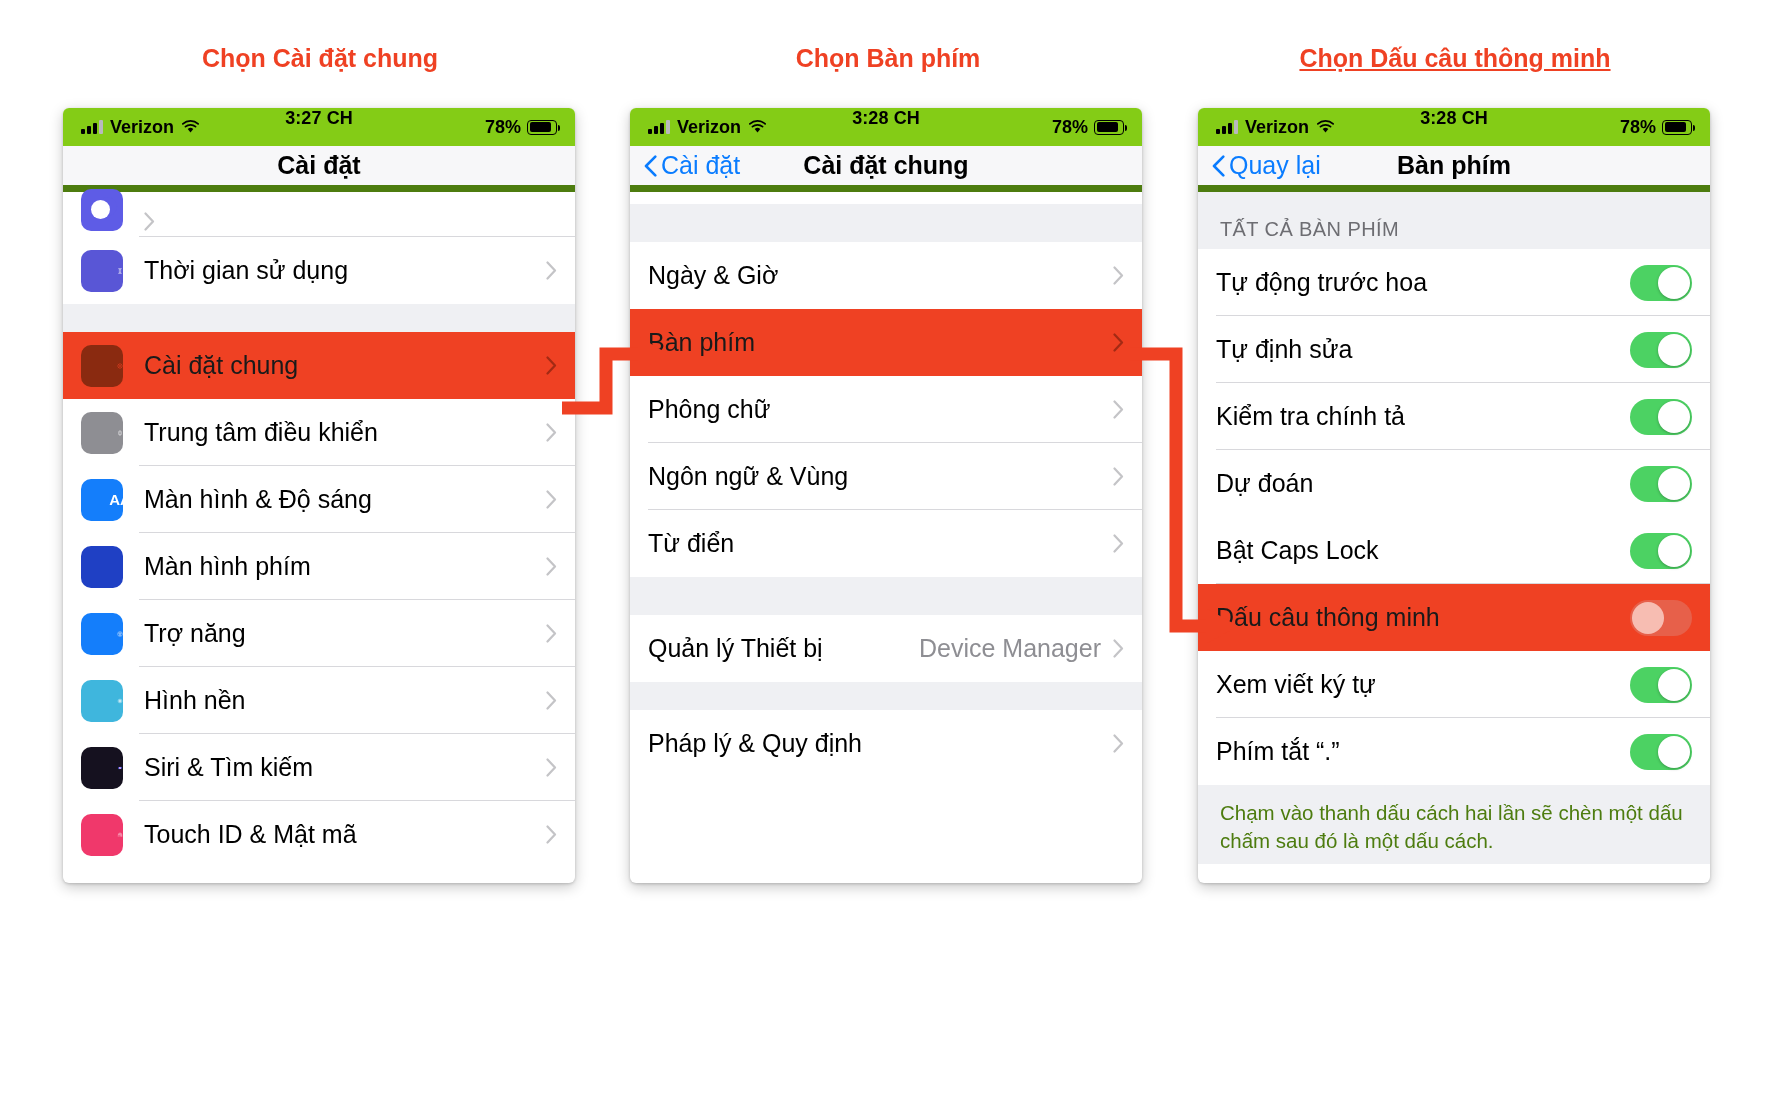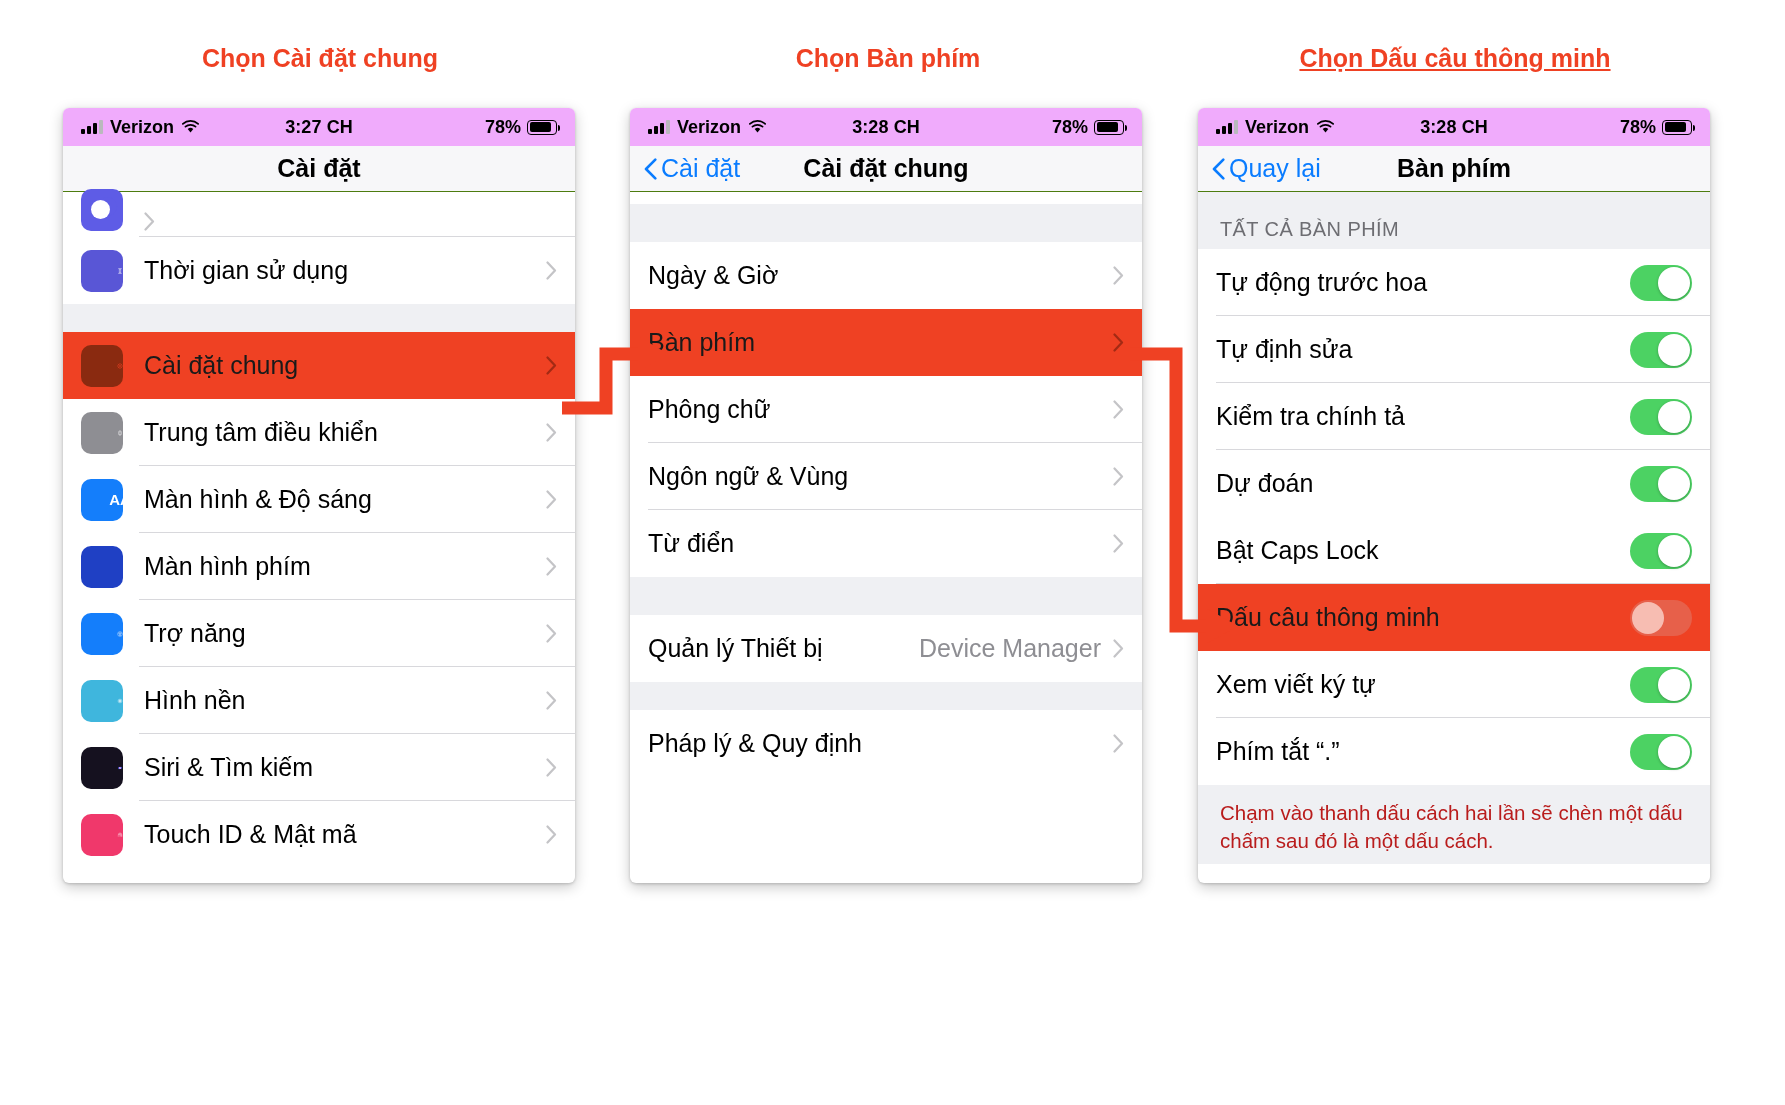--- a/index.html
+++ b/index.html
@@ -38,26 +38,25 @@
     overflow: hidden;
   }
   #phone1 { left: 63px; }
   #phone2 { left: 630px; }
   #phone3 { left: 1198px; }
 
   
   .statusbar {
     height: 38px;
     display: flex;
-    align-items: center;
     padding: 0 18px;
     font-size: 18px;
     font-weight: 600;
     color: #000;
-    background: #f0abfc;
+    background: #84cc16;
   }
   .sb-left  { display: flex; align-items: center; gap: 7px; flex: 1; }
   .sb-mid   { flex: 0 0 auto; font-weight: 700; letter-spacing: .1px; }
   .sb-right { display: flex; align-items: center; justify-content: flex-end; gap: 6px; flex: 1; }
 
   .bars { display: inline-flex; align-items: flex-end; gap: 2px; height: 14px; }
   .bars i { width: 4px; background: #000; border-radius: 1px; display: block; }
   .bars i:nth-child(1){ height: 5px; }
   .bars i:nth-child(2){ height: 8px; }
   .bars i:nth-child(3){ height: 11px; }
@@ -77,21 +76,21 @@
   }
   .batt i { position:absolute; left:1.5px; top:1.5px; bottom:1.5px; width:78%;
             background:#000; border-radius:2px; display:block; }
 
   
   .navbar {
     height: 46px;
     background: #f7f7f9;
     display: flex; align-items: center;
     position: relative;
-    border-bottom: 1px solid #4d7c0f;
+    border-bottom: 7px solid #4d7c0f;
   }
   .nav-back {
     position: absolute; left: 14px;
     display: flex; align-items: center; gap: 4px;
     color: #0a7cff; font-size: 25px;
   }
   .chev-l { width: 13px; height: 22px; display:block; }
   .nav-title {
     width: 100%; text-align: center;
     font-size: 25px; font-weight: 700; color: #000;
@@ -150,21 +149,21 @@
   
   .sect-hd {
     background: #eff0f3;
     padding: 26px 0 8px 22px;
     font-size: 20px; color: #6d6d72;
     letter-spacing: .4px;
   }
   .footnote {
     background: #eff0f3;
     padding: 14px 22px 8px 22px;
-    font-size: 20.5px; line-height: 1.38; color: #b91c1c;
+    font-size: 20.5px; line-height: 1.38; color: #4d7c0f;
   }
 
   
   .ic-moon  { background: #5e5ce6; }
   .ic-moon::before {
     content:""; position:absolute; width:19px; height:19px; border-radius:50%;
     background:#fff; left:10px; top:11px;
     box-shadow: 7px -3px 0 0 #5e5ce6;
   }
   .ic-hour  { background: #5956d6; }

